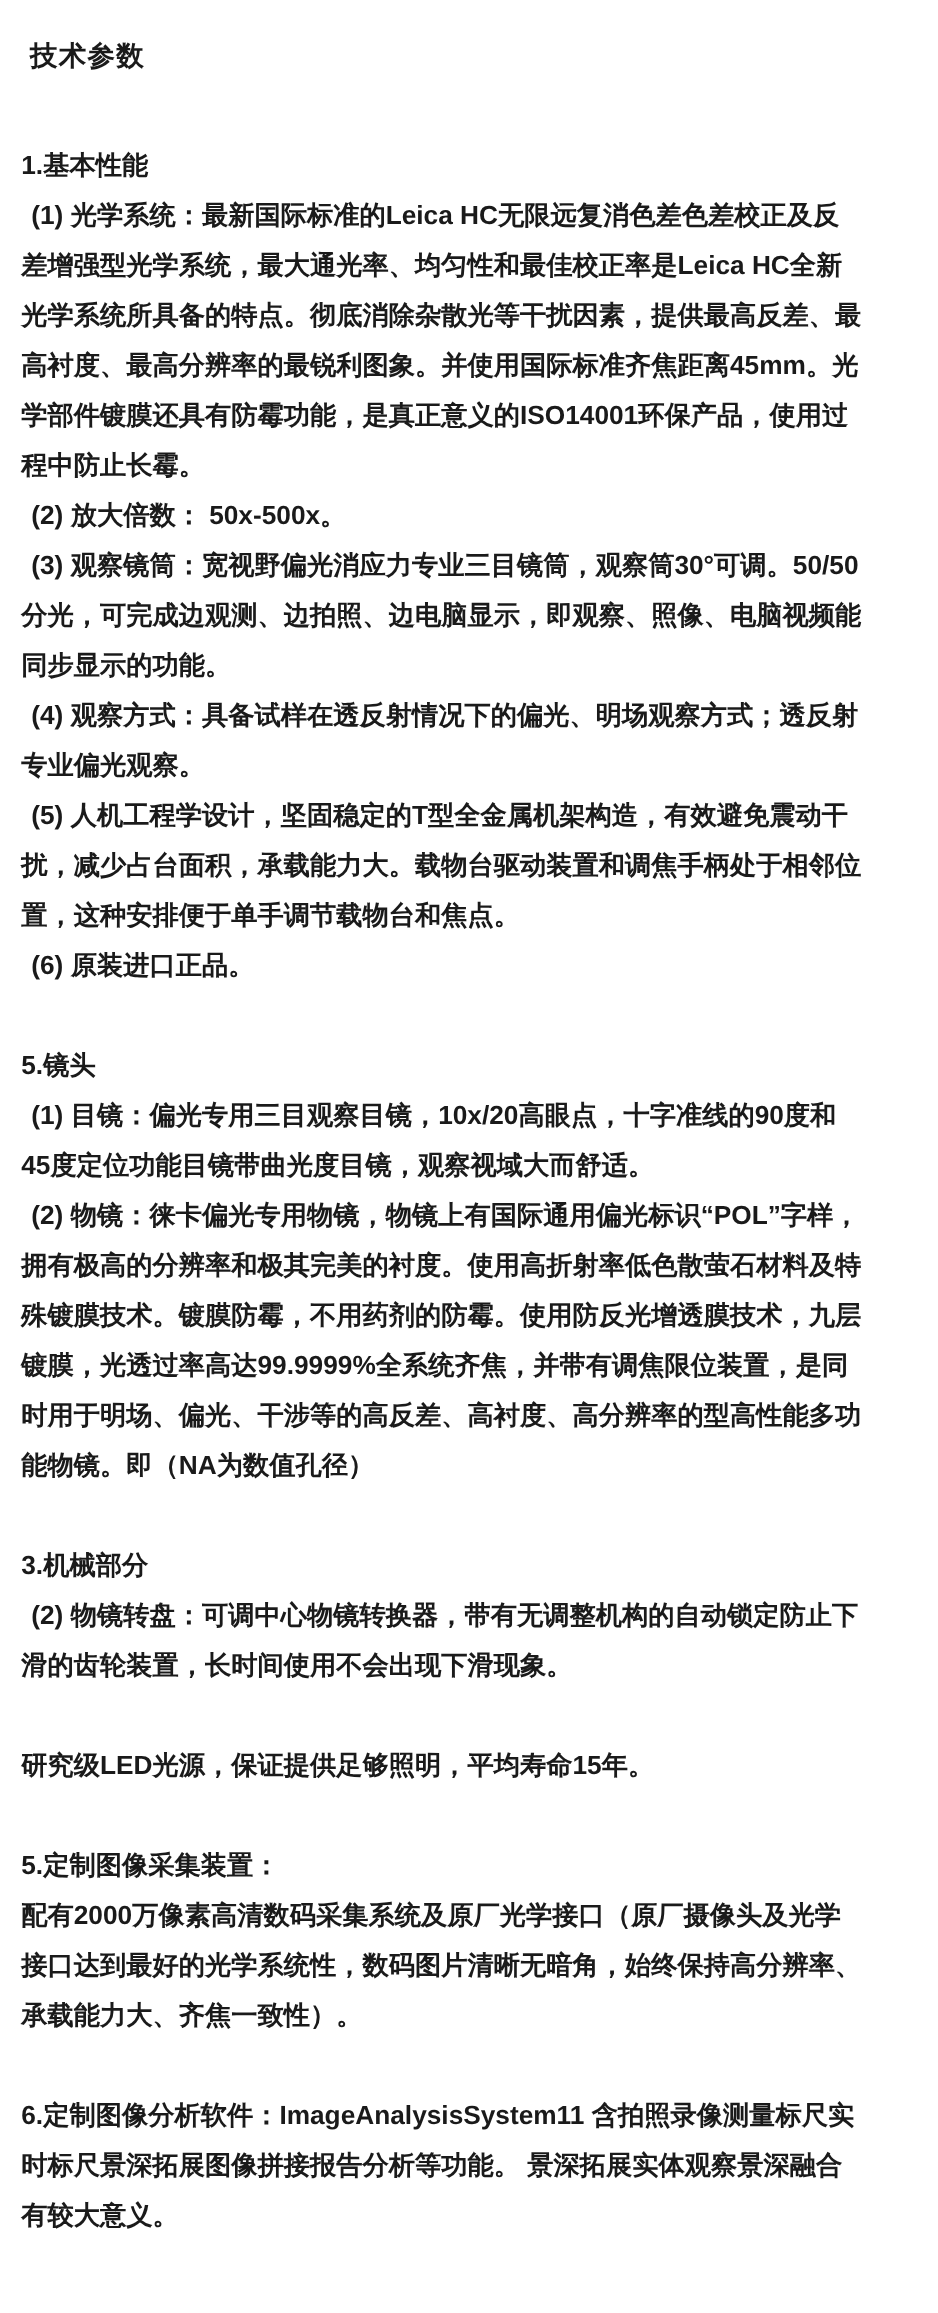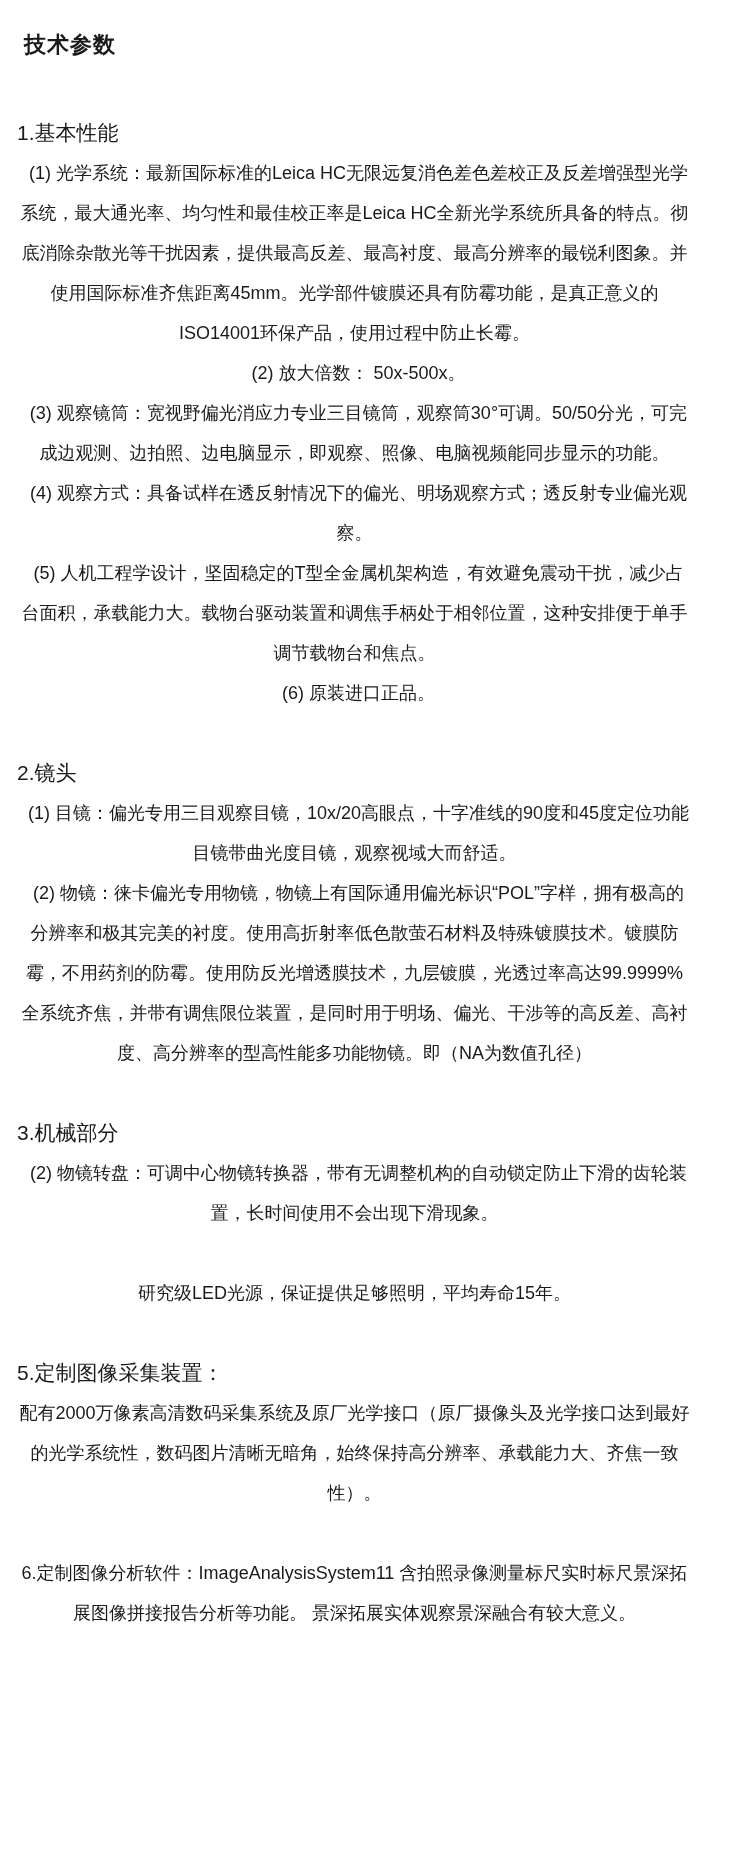--- a/index.html
+++ b/index.html
@@ -22,28 +22,28 @@
     font-size: 22px;
     font-weight: 700;
     line-height: 30px;
     margin-left: 7px;
     letter-spacing: 1px;
   }
   .sec { margin-top: 40px; }
   .sec.first { margin-top: 53px; }
   .sec-h {
     font-size: 21px;
-    font-weight: 400;
+    font-weight: 700;
     line-height: 40px;
   }
   .para {
-    font-size: 18px;
-    font-weight: 400;
+    font-size: 21px;
+    font-weight: 700;
     line-height: 40px;
-    text-align: center;
+    text-align: left;
   }
   .para.item { text-indent: 8px; }
 </style>
 </head>
 <body>
 
 <div class="page">
 
   <h1 class="doc-title">技术参数</h1>
 
@@ -51,21 +51,21 @@
     <h2 class="sec-h">1.基本性能</h2>
     <p class="para item">(1)  光学系统：最新国际标准的Leica HC无限远复消色差色差校正及反差增强型光学系统，最大通光率、均匀性和最佳校正率是Leica HC全新光学系统所具备的特点。彻底消除杂散光等干扰因素，提供最高反差、最高衬度、最高分辨率的最锐利图象。并使用国际标准齐焦距离45mm。光学部件镀膜还具有防霉功能，是真正意义的ISO14001环保产品，使用过程中防止长霉。</p>
     <p class="para item">(2)  放大倍数： 50x-500x。</p>
     <p class="para item">(3)  观察镜筒：宽视野偏光消应力专业三目镜筒，观察筒30°可调。50/50分光，可完成边观测、边拍照、边电脑显示，即观察、照像、电脑视频能同步显示的功能。</p>
     <p class="para item">(4)  观察方式：具备试样在透反射情况下的偏光、明场观察方式；透反射专业偏光观察。</p>
     <p class="para item">(5)  人机工程学设计，坚固稳定的T型全金属机架构造，有效避免震动干扰，减少占台面积，承载能力大。载物台驱动装置和调焦手柄处于相邻位置，这种安排便于单手调节载物台和焦点。</p>
     <p class="para item">(6)  原装进口正品。</p>
   </section>
 
   <section class="sec">
-    <h2 class="sec-h">2.镜头</h2>
+    <h2 class="sec-h">5.镜头</h2>
     <p class="para item">(1)  目镜：偏光专用三目观察目镜，10x/20高眼点，十字准线的90度和45度定位功能目镜带曲光度目镜，观察视域大而舒适。</p>
     <p class="para item">(2)  物镜：徕卡偏光专用物镜，物镜上有国际通用偏光标识“POL”字样，拥有极高的分辨率和极其完美的衬度。使用高折射率低色散萤石材料及特殊镀膜技术。镀膜防霉，不用药剂的防霉。使用防反光增透膜技术，九层镀膜，光透过率高达99.9999%全系统齐焦，并带有调焦限位装置，是同时用于明场、偏光、干涉等的高反差、高衬度、高分辨率的型高性能多功能物镜。即（NA为数值孔径）</p>
   </section>
 
   <section class="sec">
     <h2 class="sec-h">3.机械部分</h2>
     <p class="para item">(2)  物镜转盘：可调中心物镜转换器，带有无调整机构的自动锁定防止下滑的齿轮装置，长时间使用不会出现下滑现象。</p>
   </section>
 
   <section class="sec">

